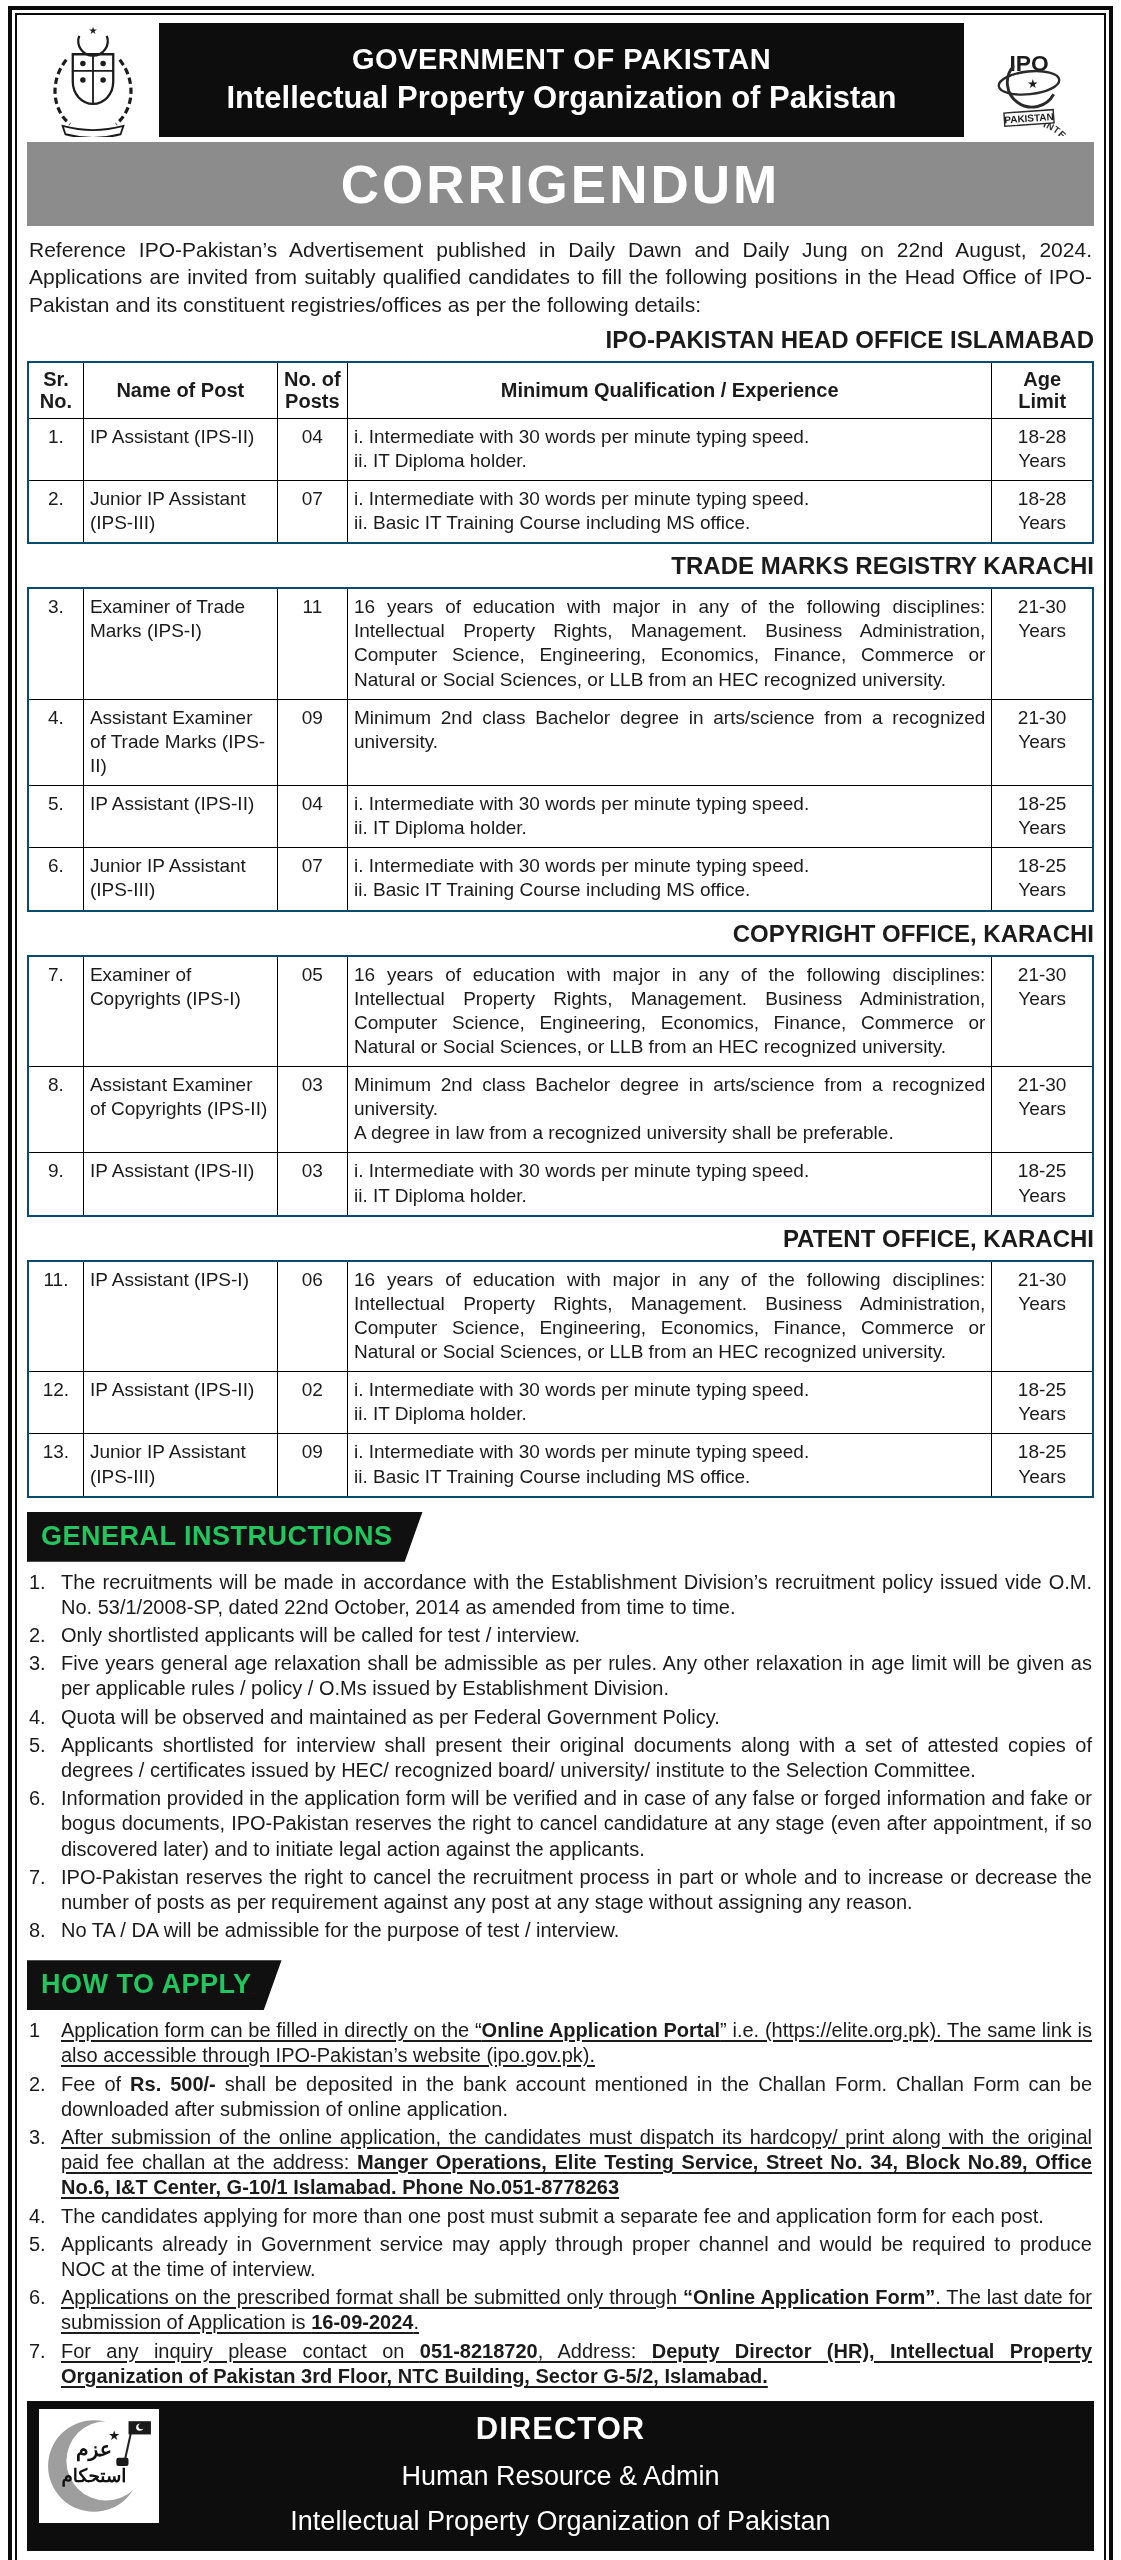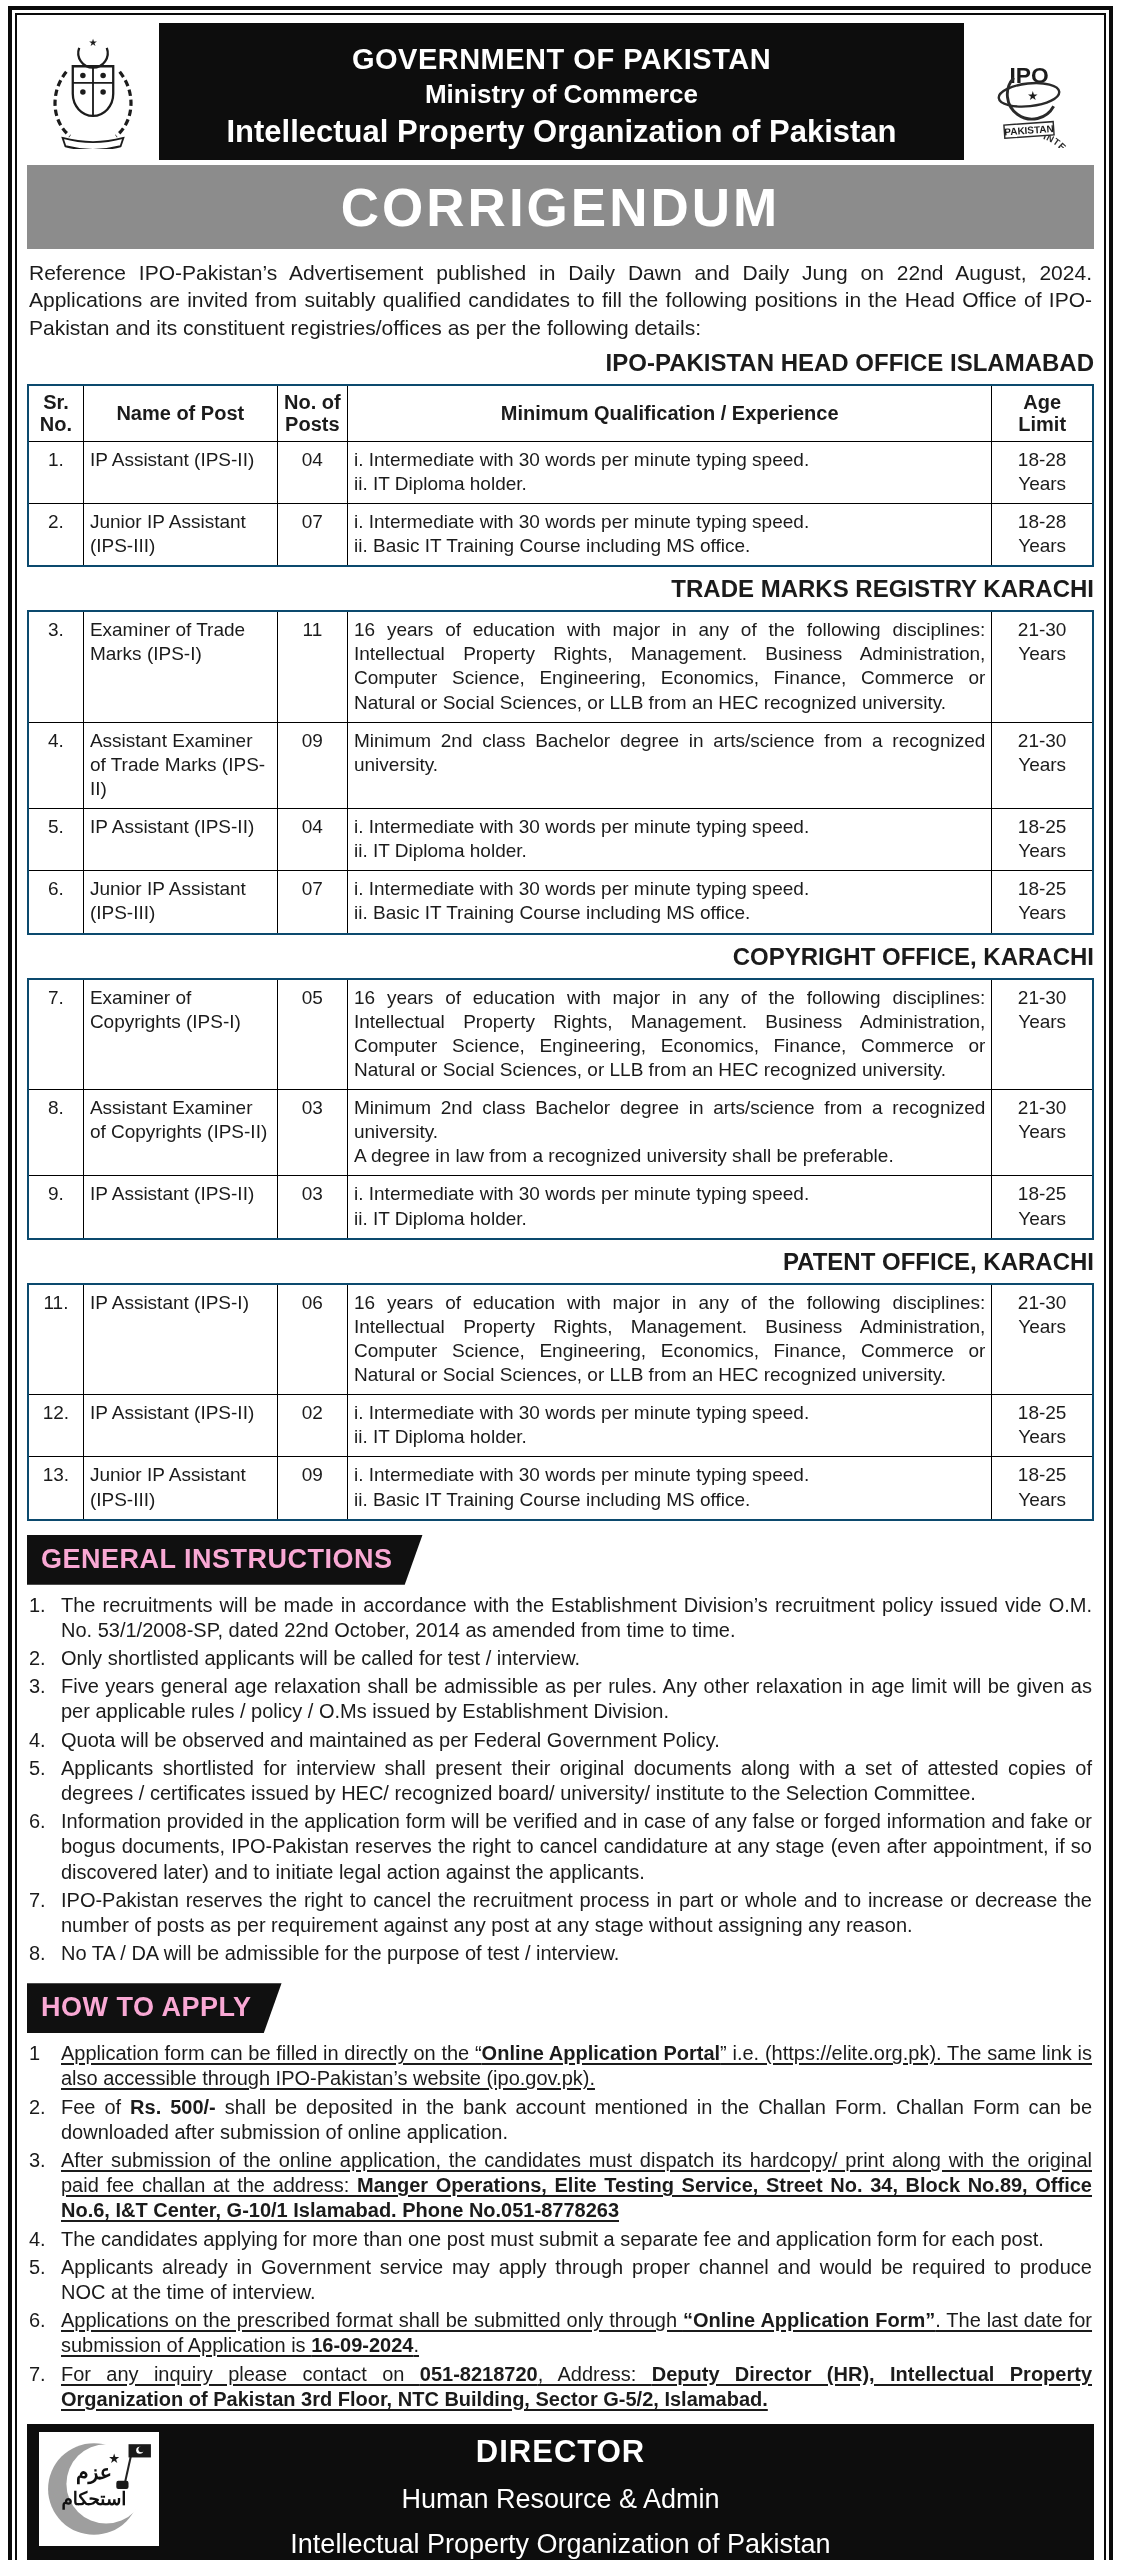--- a/index.html
+++ b/index.html
@@ -26,21 +26,21 @@
 
   table.posts { width:100%; border-collapse:collapse; border:2px solid #0c4a6e; table-layout:fixed; }
   table.posts th, table.posts td { border:1.6px solid #000; }
   table.posts th { font-size:20px; line-height:1.12; padding:5px 2px; vertical-align:middle; }
   table.posts td { font-size:19px; line-height:1.27; padding:6px 6px 7px; vertical-align:top; }
   .c-sr  { text-align:center; padding-left:2px !important; padding-right:2px !important; }
   .c-posts { text-align:center; }
   .c-age { text-align:center; padding-left:2px !important; padding-right:2px !important; }
   .just { text-align:justify; }
 
-  .black-tag { display:inline-block; background:#101010; color:#f9a8d4; font-weight:bold; font-size:27px;
+  .black-tag { display:inline-block; background:#101010; color:#22c55e; font-weight:bold; font-size:27px;
                letter-spacing:.5px; padding:9px 30px 10px 14px; margin:14px 0 8px; }
   .tag-gi  { clip-path:polygon(0 0,100% 0,95.5% 100%,0 100%); }
   .tag-hta { clip-path:polygon(0 0,100% 0,93% 100%,0 100%); }
 
   .ilist { margin:0 2px; }
   .li { display:flex; font-size:20px; line-height:1.26; margin-bottom:3px; }
   .li .num { flex:none; width:32px; }
   .li .txt { flex:1; text-align:justify; }
   .uline .txt { text-decoration:underline; text-underline-offset:3px; }
 
@@ -67,21 +67,20 @@
             <circle cx="66" cy="44" r="3" fill="#1c1c1c"></circle>
         <circle cx="44" cy="62" r="3" fill="#1c1c1c"></circle>
             <circle cx="66" cy="62" r="3" fill="#1c1c1c"></circle>
         <path d="M 26 40 C 8 62 10 94 30 110" fill="none" stroke="#1c1c1c" stroke-width="3.5" stroke-dasharray="7 4"></path>
         <path d="M 84 40 C 102 62 100 94 80 110" fill="none" stroke="#1c1c1c" stroke-width="3.5" stroke-dasharray="7 4"></path>
         <path d="M 22 112 Q 55 121 88 112 l -3 9 Q 55 129 25 121 z" fill="none" stroke="#1c1c1c" stroke-width="2"></path>
       </svg>
     </div>
     <div class="band">
       <div class="m1">GOVERNMENT OF PAKISTAN</div>
-      <div class="m2">Ministry of Commerce</div>
       <div class="m3">Intellectual Property Organization of Pakistan</div>
     </div>
     <div class="ipo-box">
       <svg width="124" height="112" viewBox="0 0 124 118">
         <defs>
               <path id="ipoarc" d="M 62 106 A 47 47 0 1 1 61.9 106"></path>
             </defs>
         <text font-size="10" font-weight="bold" fill="#2a2a2a" letter-spacing="0.5">
           <textPath href="#ipoarc" startOffset="5%">INTELLECTUAL PROPERTY ORGANISATION</textPath>
         </text>

